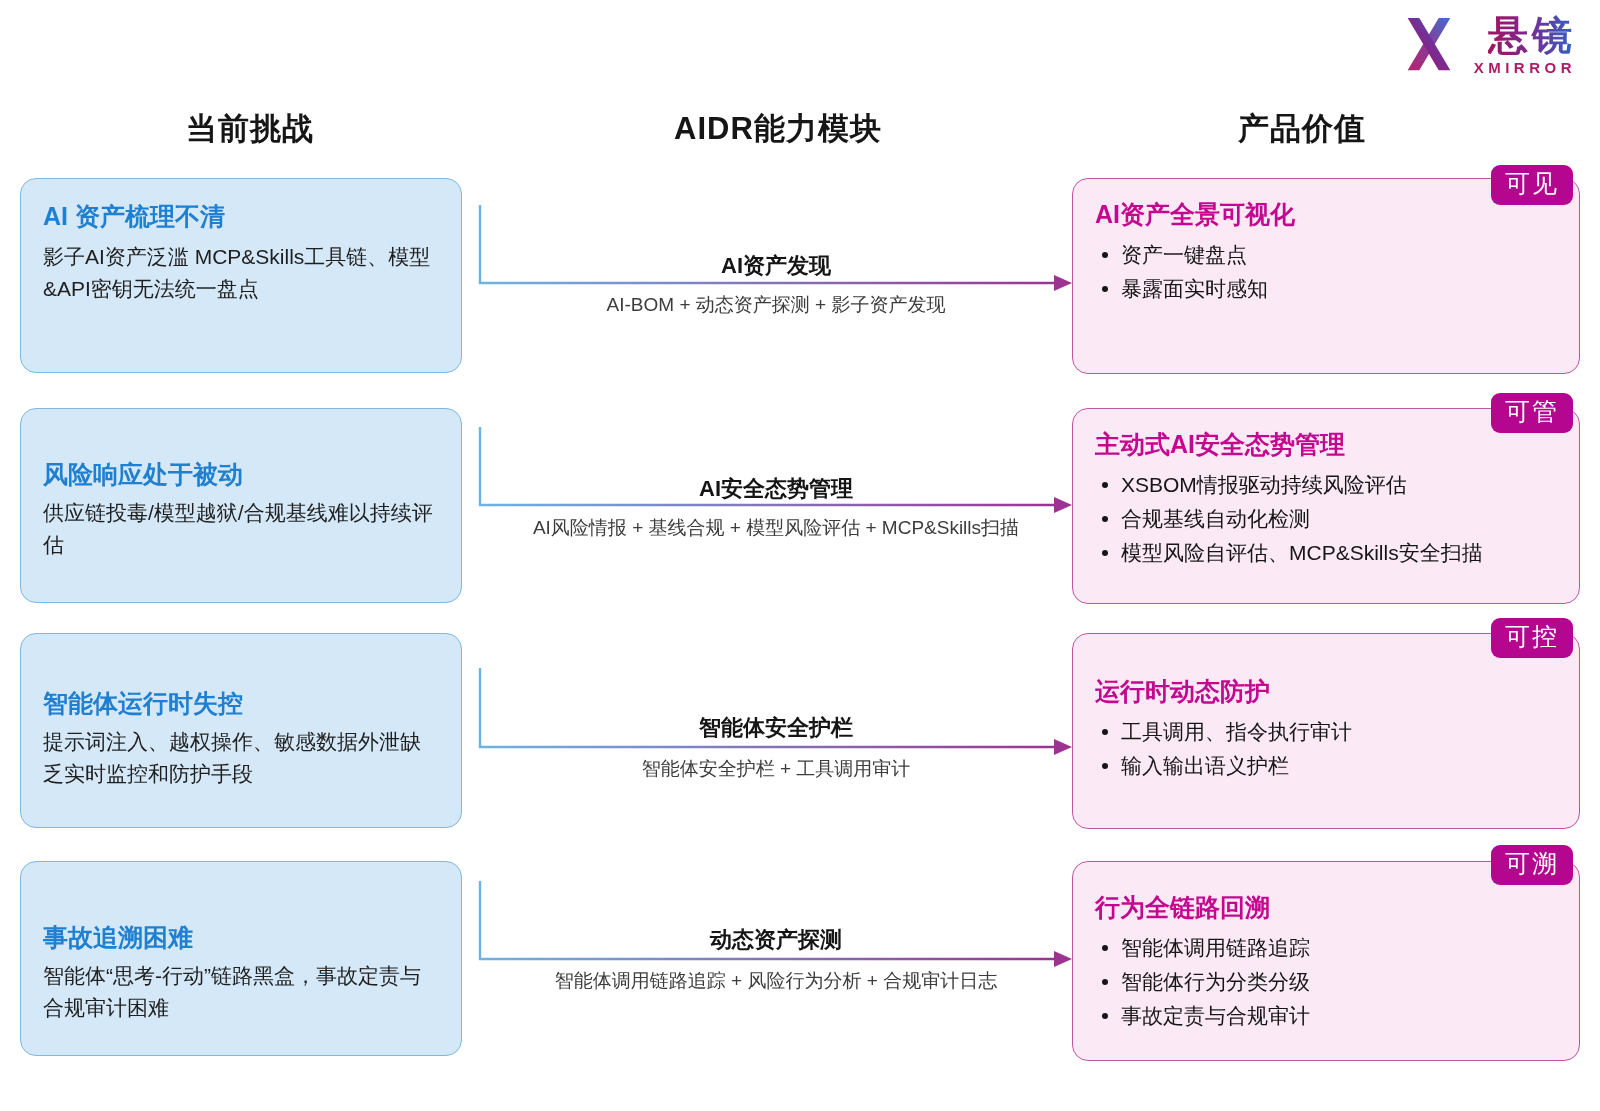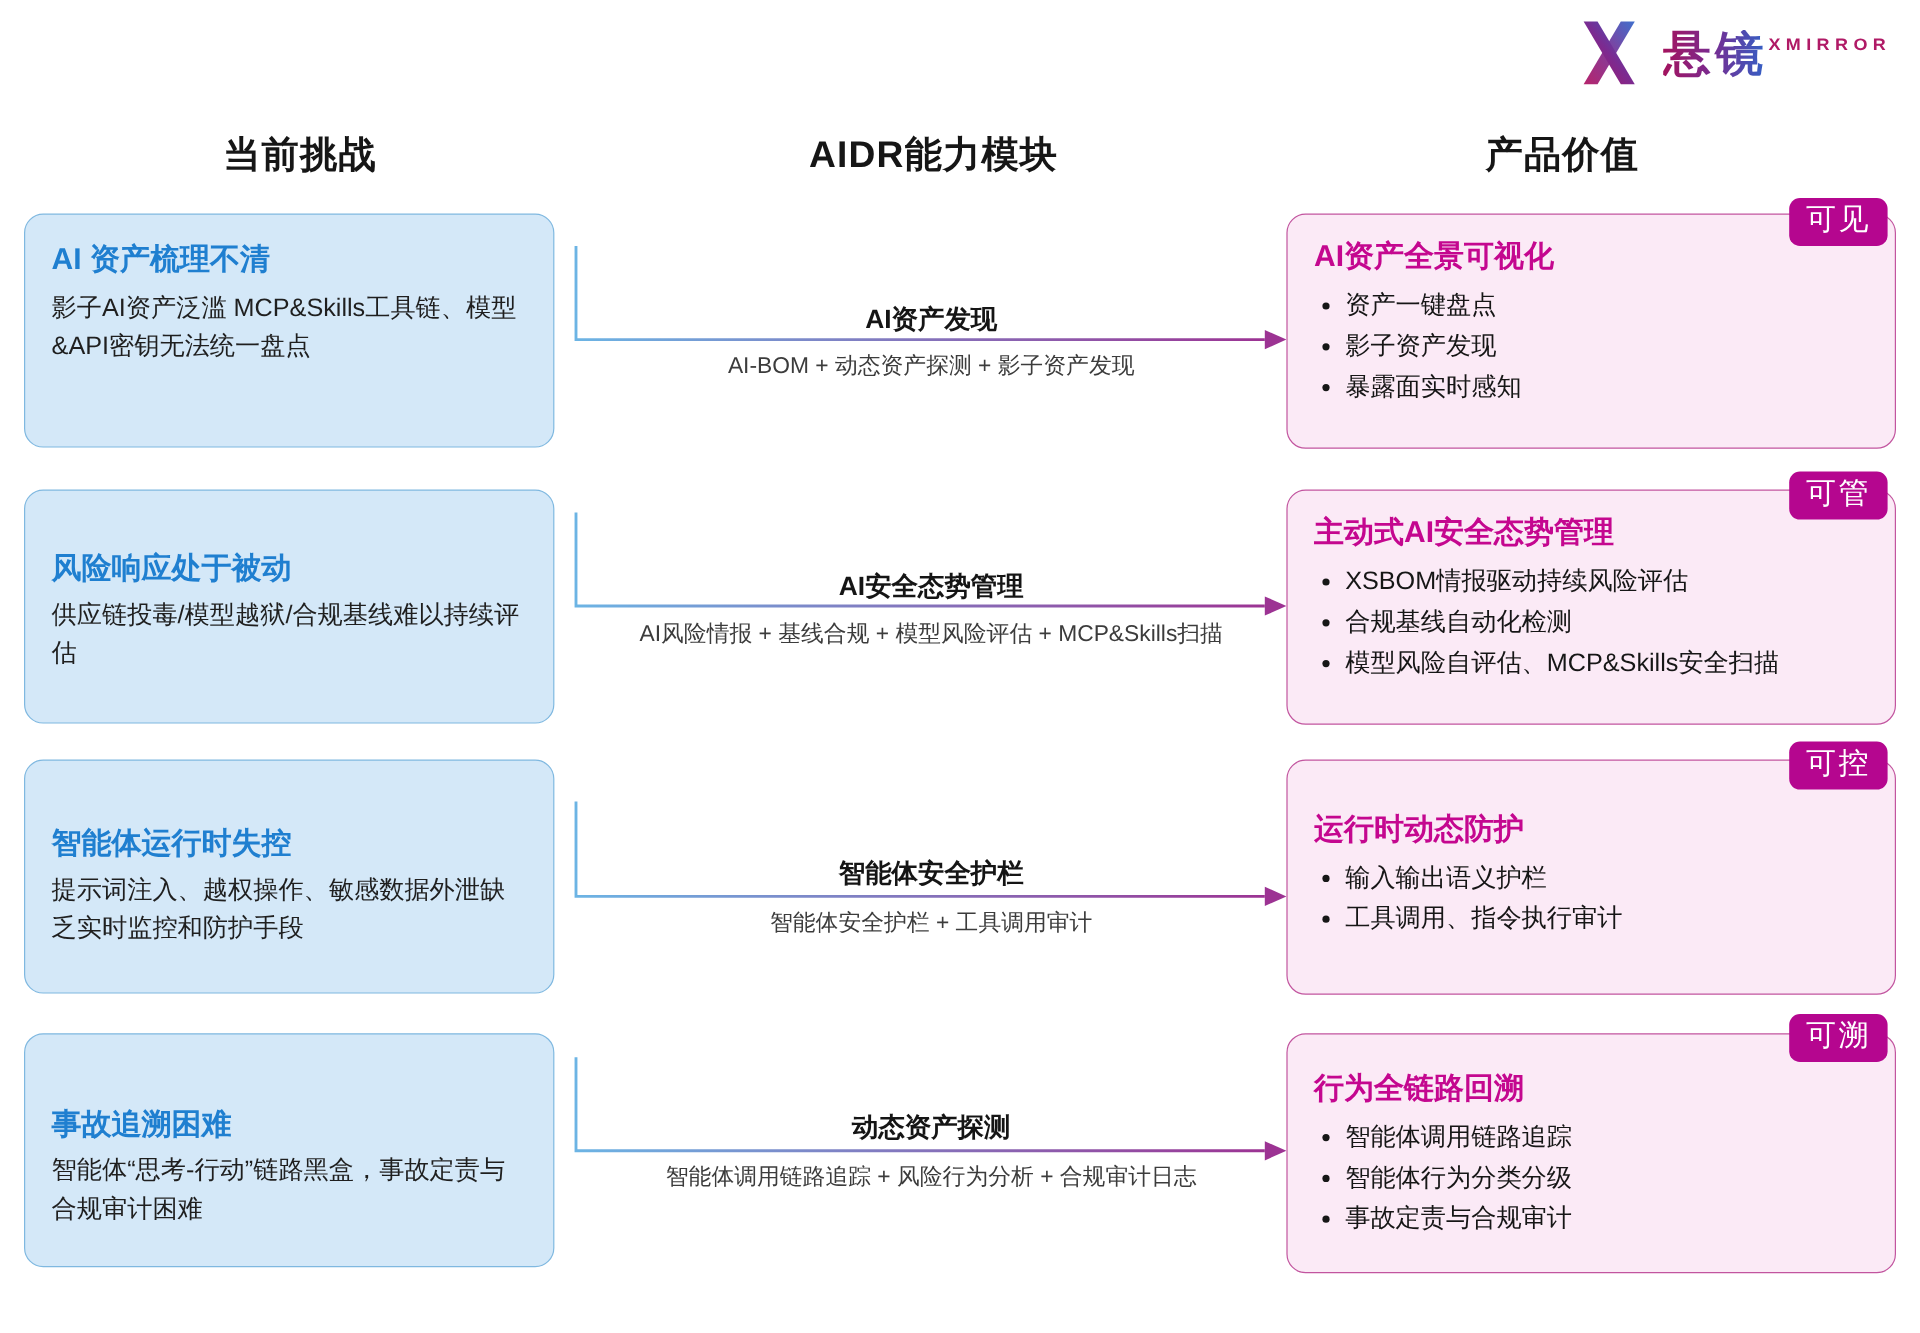--- a/index.html
+++ b/index.html
@@ -5,21 +5,21 @@
 <style>
   html,body{margin:0;padding:0;}
   body{
     width:1600px;height:1111px;background:#ffffff;
     font-family:"Liberation Sans","DejaVu Sans",sans-serif;
     color:#1a1a1a;overflow:hidden;position:relative;
   }
   
   .logo{position:absolute;right:24px;top:14px;display:flex;align-items:center;gap:14px;}
   .logo-mark{width:62px;height:62px;}
-  .logo-text{display:flex;align-items:flex-start;line-height:1;}
+  .logo-text{display:flex;flex-direction:column;align-items:flex-end;line-height:1;}
   .logo-cn{font-size:40px;font-weight:700;letter-spacing:4px;
     background:linear-gradient(90deg,#a3135e 0%,#7a2a8f 45%,#2f63c9 100%);
     -webkit-background-clip:text;background-clip:text;color:transparent;}
   .logo-en{font-size:15px;font-weight:700;letter-spacing:4.5px;margin-top:5px;
     color:#b01a66;transform:scaleY(0.92);}
   
   .headings{position:absolute;left:0;top:108px;width:1392px;height:46px;padding-left:44px;}
   .heading{position:absolute;font-size:31px;font-weight:700;color:#161616;
     letter-spacing:1px;text-align:center;}
   .h1{left:120px;width:260px;}
@@ -122,21 +122,20 @@
           <path d="M576 110 L594 118 L576 126 Z" fill="#9c3393"></path>
         </svg>
         <div class="mid-title">AI资产发现</div>
         <div class="mid-sub">AI-BOM + 动态资产探测 + 影子资产发现</div>
       </div>
       <div class="value">
         <div class="badge">可见</div>
         <div class="va-title">AI资产全景可视化</div>
         <ul class="va-list">
           <li>资产一键盘点</li>
-          <li>影子资产发现</li>
           <li>暴露面实时感知</li>
         </ul>
       </div>
     </div>
     <div class="row row1">
       <div class="challenge">
         <div class="ch-title">风险响应处于被动</div>
         <div class="ch-body">供应链投毒/模型越狱/合规基线难以持续评估</div>
       </div>
       <div class="mid">
@@ -179,22 +178,22 @@
           <path d="M2 48 L2 127 L576 127" fill="none" stroke="url(#ga2)" stroke-width="2.4"></path>
           <path d="M576 119 L594 127 L576 135 Z" fill="#9c3393"></path>
         </svg>
         <div class="mid-title">智能体安全护栏</div>
         <div class="mid-sub">智能体安全护栏 + 工具调用审计</div>
       </div>
       <div class="value">
         <div class="badge">可控</div>
         <div class="va-title">运行时动态防护</div>
         <ul class="va-list">
+          <li>工具调用、指令执行审计</li>
           <li>输入输出语义护栏</li>
-          <li>工具调用、指令执行审计</li>
         </ul>
       </div>
     </div>
     <div class="row row3">
       <div class="challenge">
         <div class="ch-title">事故追溯困难</div>
         <div class="ch-body">智能体“思考-行动”链路黑盒，事故定责与合规审计困难</div>
       </div>
       <div class="mid">
         <svg class="connector" viewBox="0 0 596 225" preserveAspectRatio="none">

